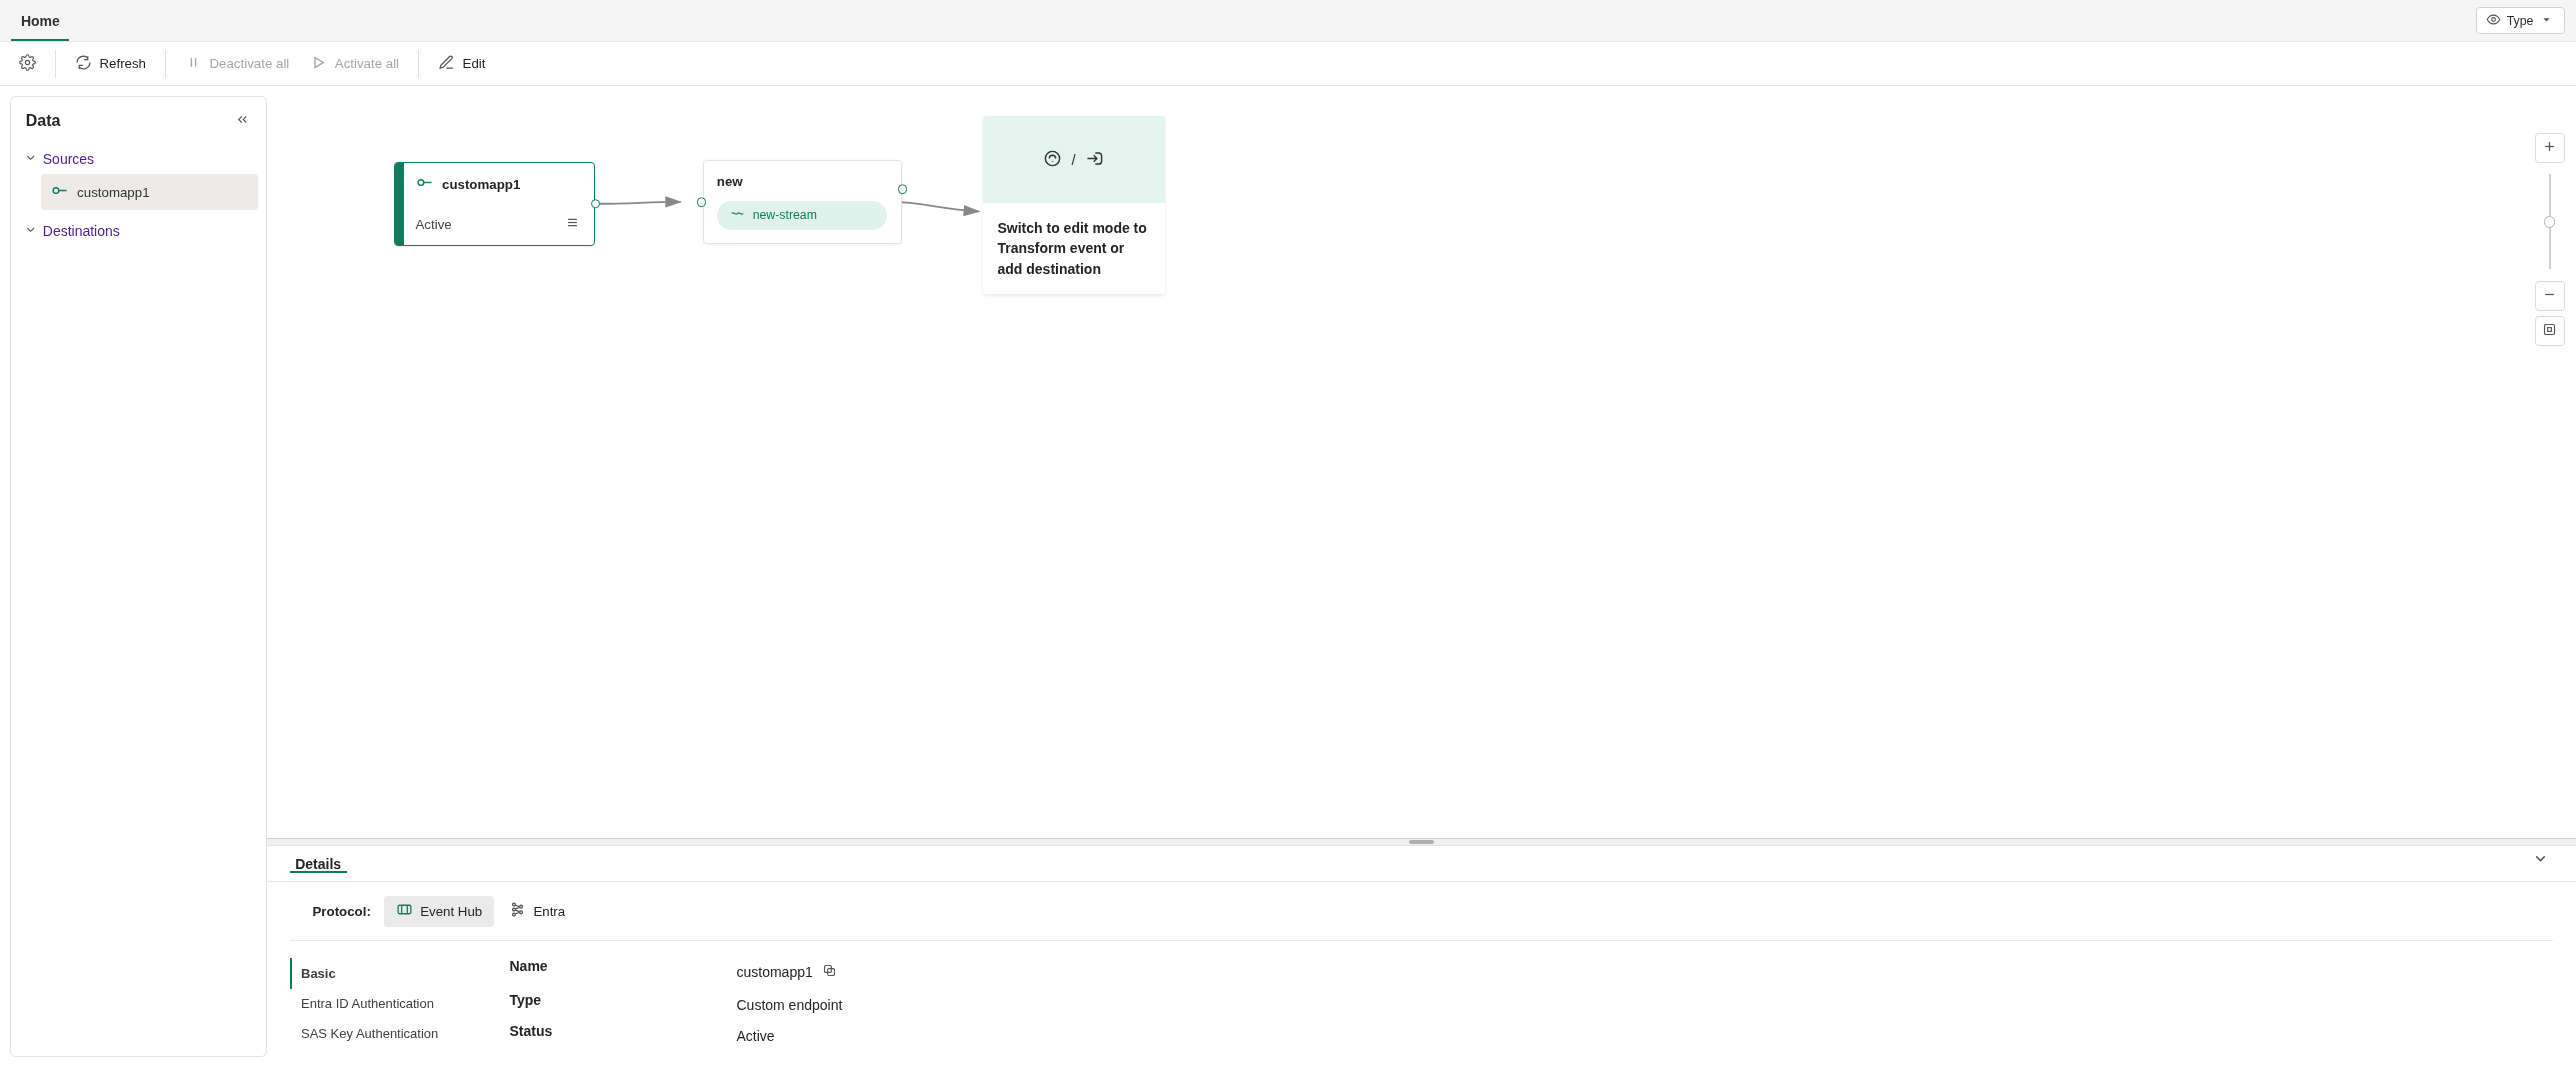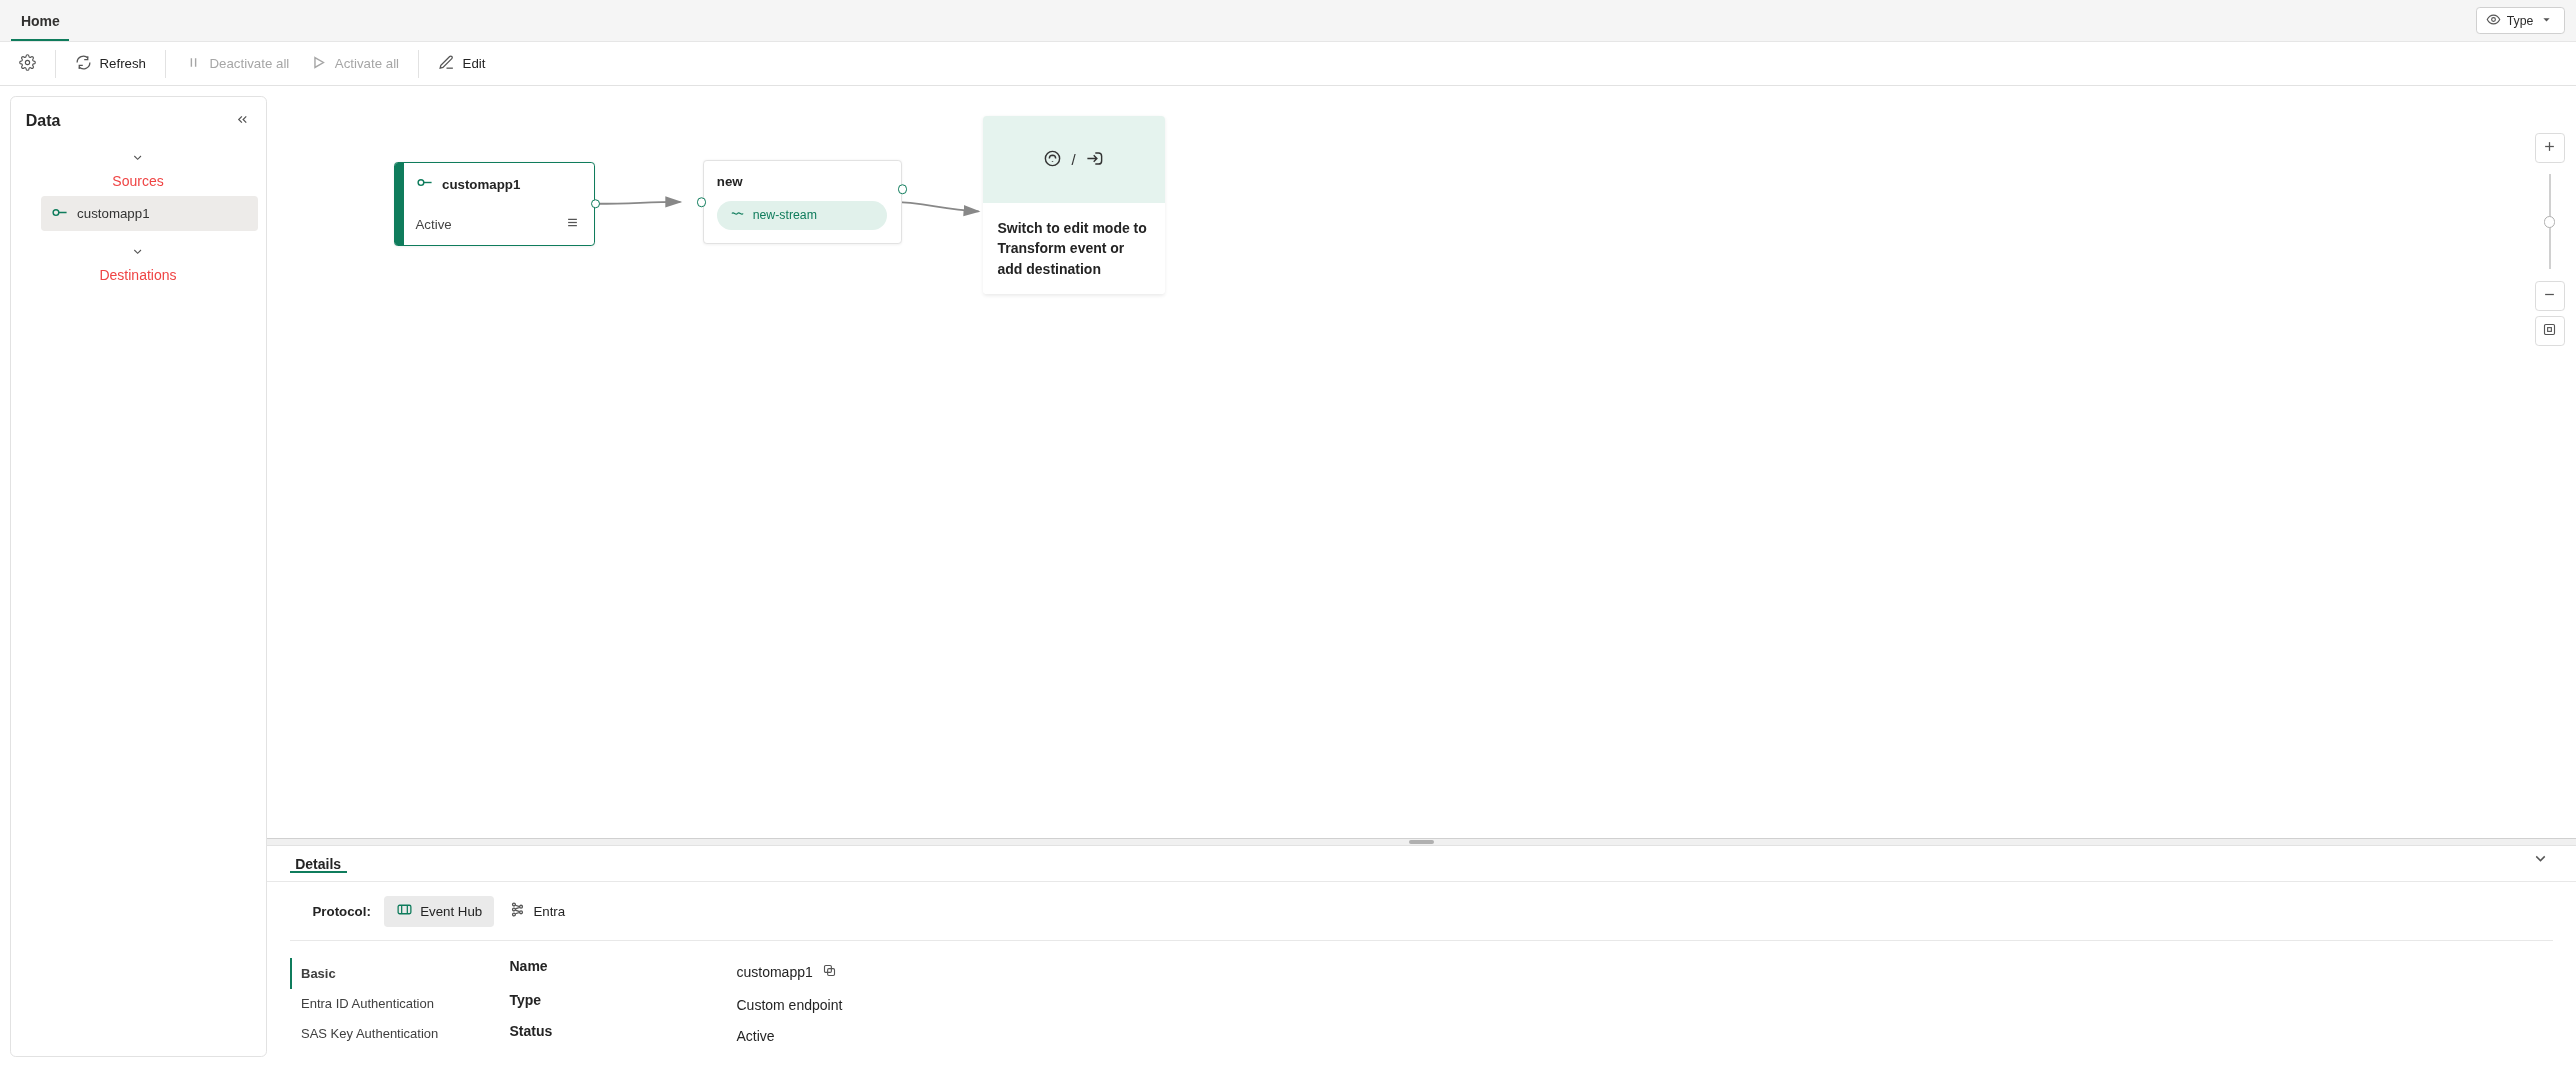--- a/index.html
+++ b/index.html
@@ -50,21 +50,21 @@
     display: flex; align-items: center; justify-content: space-between;
     padding: 5.7px 7.6px 13.3px 7.6px;
   }
   .side-title { font-weight: 700; font-size: 16px; }
   .collapse-btn { cursor: pointer; color: #555; }
   .collapse-btn svg { width: 15px; height: 15px; }
 
   .side-group { margin-bottom: 5.7px; }
   .side-group-header {
     display: flex; align-items: center; gap: 5.7px; padding: 7.6px 5.7px;
-    cursor: pointer; font-size: 14px; color: #ef4444; flex-direction: column;
+    cursor: pointer; font-size: 14px; color: #4c1d95;
   }
   .side-group-header svg { width: 13.3px; height: 13.3px; }
   .side-item {
     display: flex; align-items: center; gap: 9.5px;
     padding: 7.6px 9.5px; margin-left: 23px; border-radius: 3.8px;
     cursor: pointer; color: #333;
   }
   .side-item.selected { background: #edebe9; }
   .side-item svg { width: 17px; height: 17px; flex-shrink: 0; }
 

